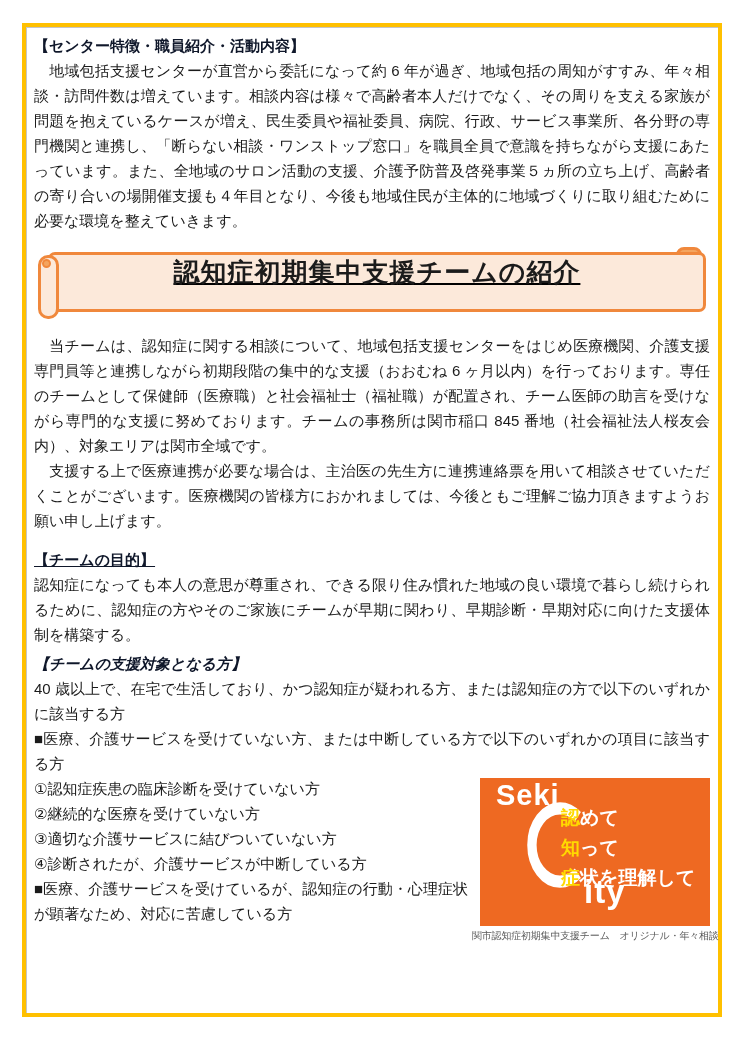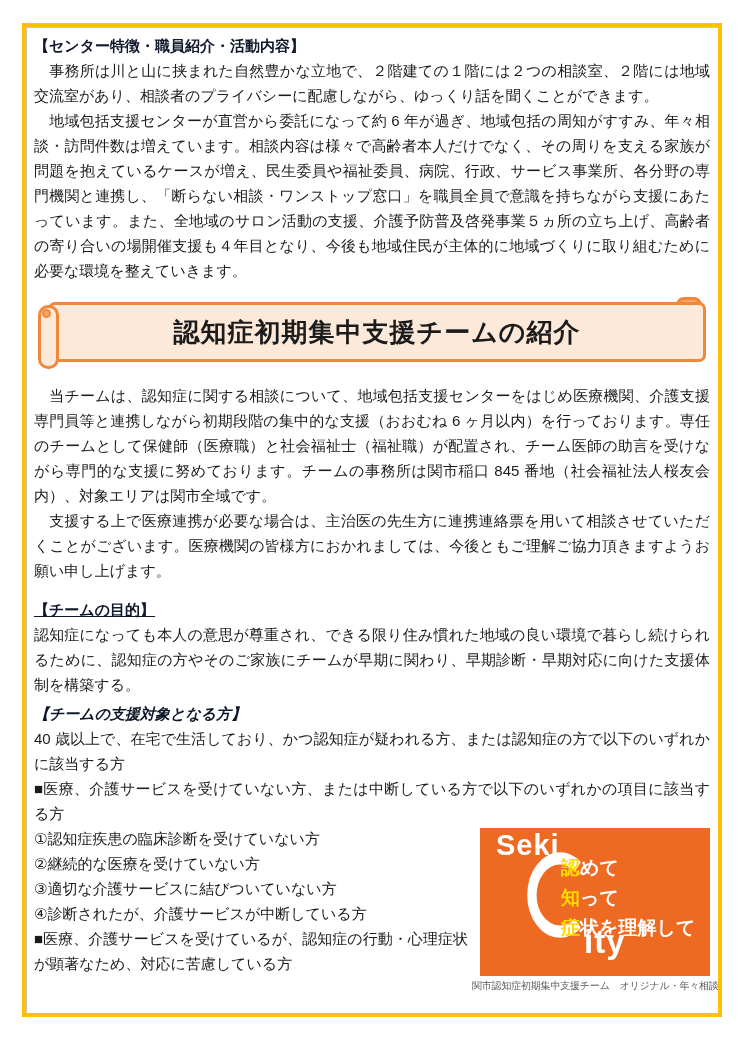--- a/index.html
+++ b/index.html
@@ -15,21 +15,21 @@
   p.body{margin:0;font-size:15px;line-height:25px;color:#1b1b1b;text-align:justify;word-break:break-all;}
   .mt-purpose{margin-top:14px;text-decoration:underline;}
   .mt-target{margin-top:4px;font-style:italic;}
 
   
   .banner{position:relative;height:74px;margin:14px 2px 12px 2px;}
   .b-curl-r{position:absolute;top:0;right:6px;width:20px;height:16px;background:#F4A55F;
     border:3px solid #F0883C;border-radius:8px 8px 2px 2px;z-index:0;}
   .b-rect{position:absolute;left:12px;right:2px;top:5px;height:54px;background:#FCE9DA;
     border:3px solid #F0883C;border-radius:7px;z-index:1;
-    display:flex;align-items:center;justify-content:center;}
+    display:flex;align-items:flex-start;justify-content:center;text-decoration:underline;}
   .b-roll{position:absolute;left:2px;top:8px;width:15px;height:58px;background:#FCE9DA;
     border:3px solid #F0883C;border-radius:10px;z-index:2;}
   .b-dot{position:absolute;left:6px;top:12px;width:5px;height:5px;background:#F4A55F;
     border:2px solid #F0883C;border-radius:50%;z-index:3;}
   .b-title{font-size:26px;font-weight:bold;color:#1b1b1b;letter-spacing:1px;}
 
   
   .logo-wrap{float:right;width:230px;margin:2px 0 0 12px;}
   .logo-rect{position:relative;width:230px;height:148px;background:#EE6922;overflow:hidden;}
   .lg-seki{position:absolute;left:16px;top:1px;font-size:29px;color:#ffffff;font-weight:bold;letter-spacing:1px;}
@@ -44,21 +44,20 @@
   .logo-caption{width:242px;margin-left:-8px;margin-top:3px;font-size:10px;color:#595959;
     text-align:center;white-space:nowrap;letter-spacing:-0.2px;}
 </style>
 </head>
 <body>
 
 <div class="page">
   <div class="frame">
 
     <div class="sec-heading">【センター特徴・職員紹介・活動内容】</div>
-    <p class="body">　事務所は川と山に挟まれた自然豊かな立地で、２階建ての１階には２つの相談室、２階には地域交流室があり、相談者のプライバシーに配慮しながら、ゆっくり話を聞くことができます。</p>
     <p class="body">　地域包括支援センターが直営から委託になって約 6 年が過ぎ、地域包括の周知がすすみ、年々相談・訪問件数は増えています。相談内容は様々で高齢者本人だけでなく、その周りを支える家族が問題を抱えているケースが増え、民生委員や福祉委員、病院、行政、サービス事業所、各分野の専門機関と連携し、「断らない相談・ワンストップ窓口」を職員全員で意識を持ちながら支援にあたっています。また、全地域のサロン活動の支援、介護予防普及啓発事業５ヵ所の立ち上げ、高齢者の寄り合いの場開催支援も４年目となり、今後も地域住民が主体的に地域づくりに取り組むために必要な環境を整えていきます。</p>
 
     <div class="banner">
       <div class="b-curl-r"></div>
       <div class="b-rect">
         <span class="b-title">認知症初期集中支援チームの紹介</span>
       </div>
       <div class="b-roll"></div>
       <div class="b-dot"></div>
     </div>

